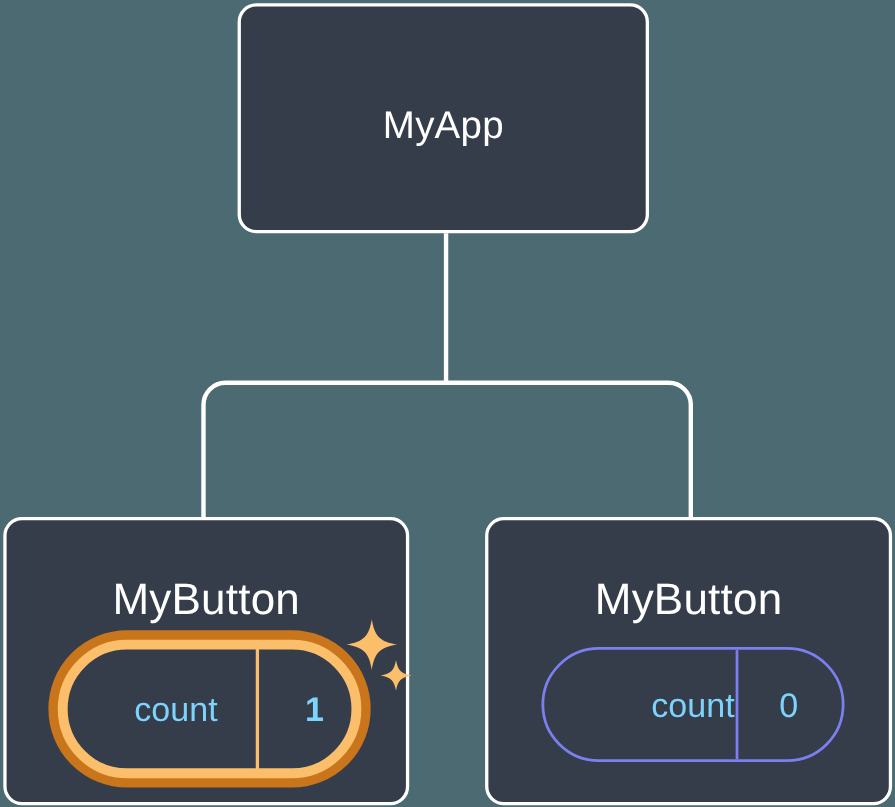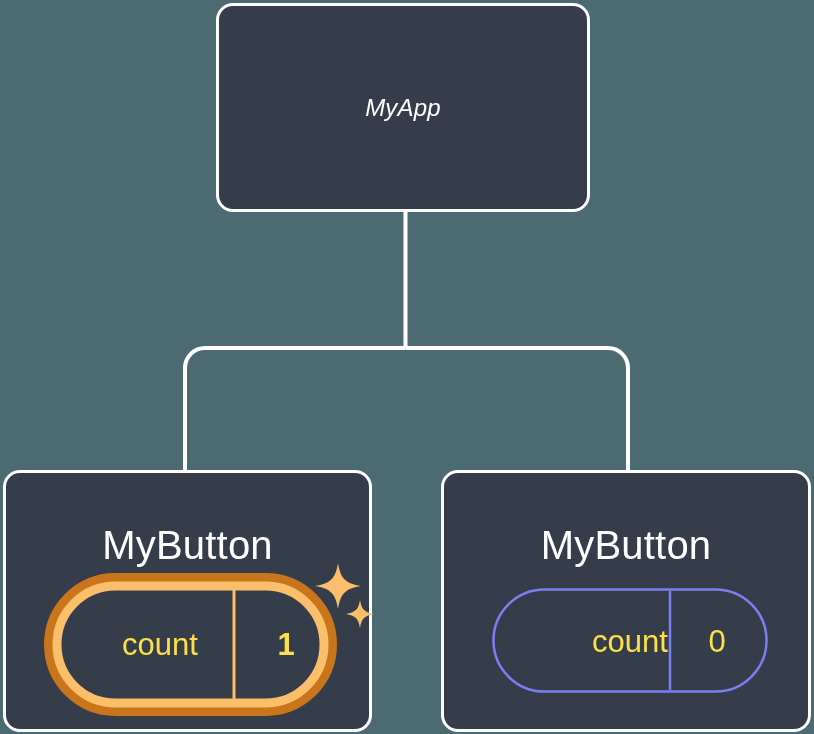--- a/index.html
+++ b/index.html
@@ -58,22 +58,21 @@
     left: 0;
     right: 0;
     text-align: center;
     color: #ffffff;
     font-weight: 400;
     letter-spacing: 0.2px;
     white-space: nowrap;
   }
   .card-root .card-title {
     top: 88px;
-    font-size: 24px;
-    font-style: italic;
+    font-size: 35px;
   }
   .card-leaf-a .card-title,
   .card-leaf-b .card-title {
     top: 50px;
     font-size: 40px;
   }
 
   
   .pill-wrap {
     position: absolute;
@@ -92,21 +91,21 @@
   }
   .pill-svg {
     position: absolute;
     left: 0;
     top: 0;
     overflow: visible;
   }
   .pill-label,
   .pill-value {
     position: absolute;
-    color: #fde047;
+    color: #7dd3fc;
     white-space: nowrap;
     line-height: 1;
   }
 
   
   .pill-wrap-b .pill-label {
     left: 48px;
     top: 38px;
     width: 180px;
     text-align: center;

